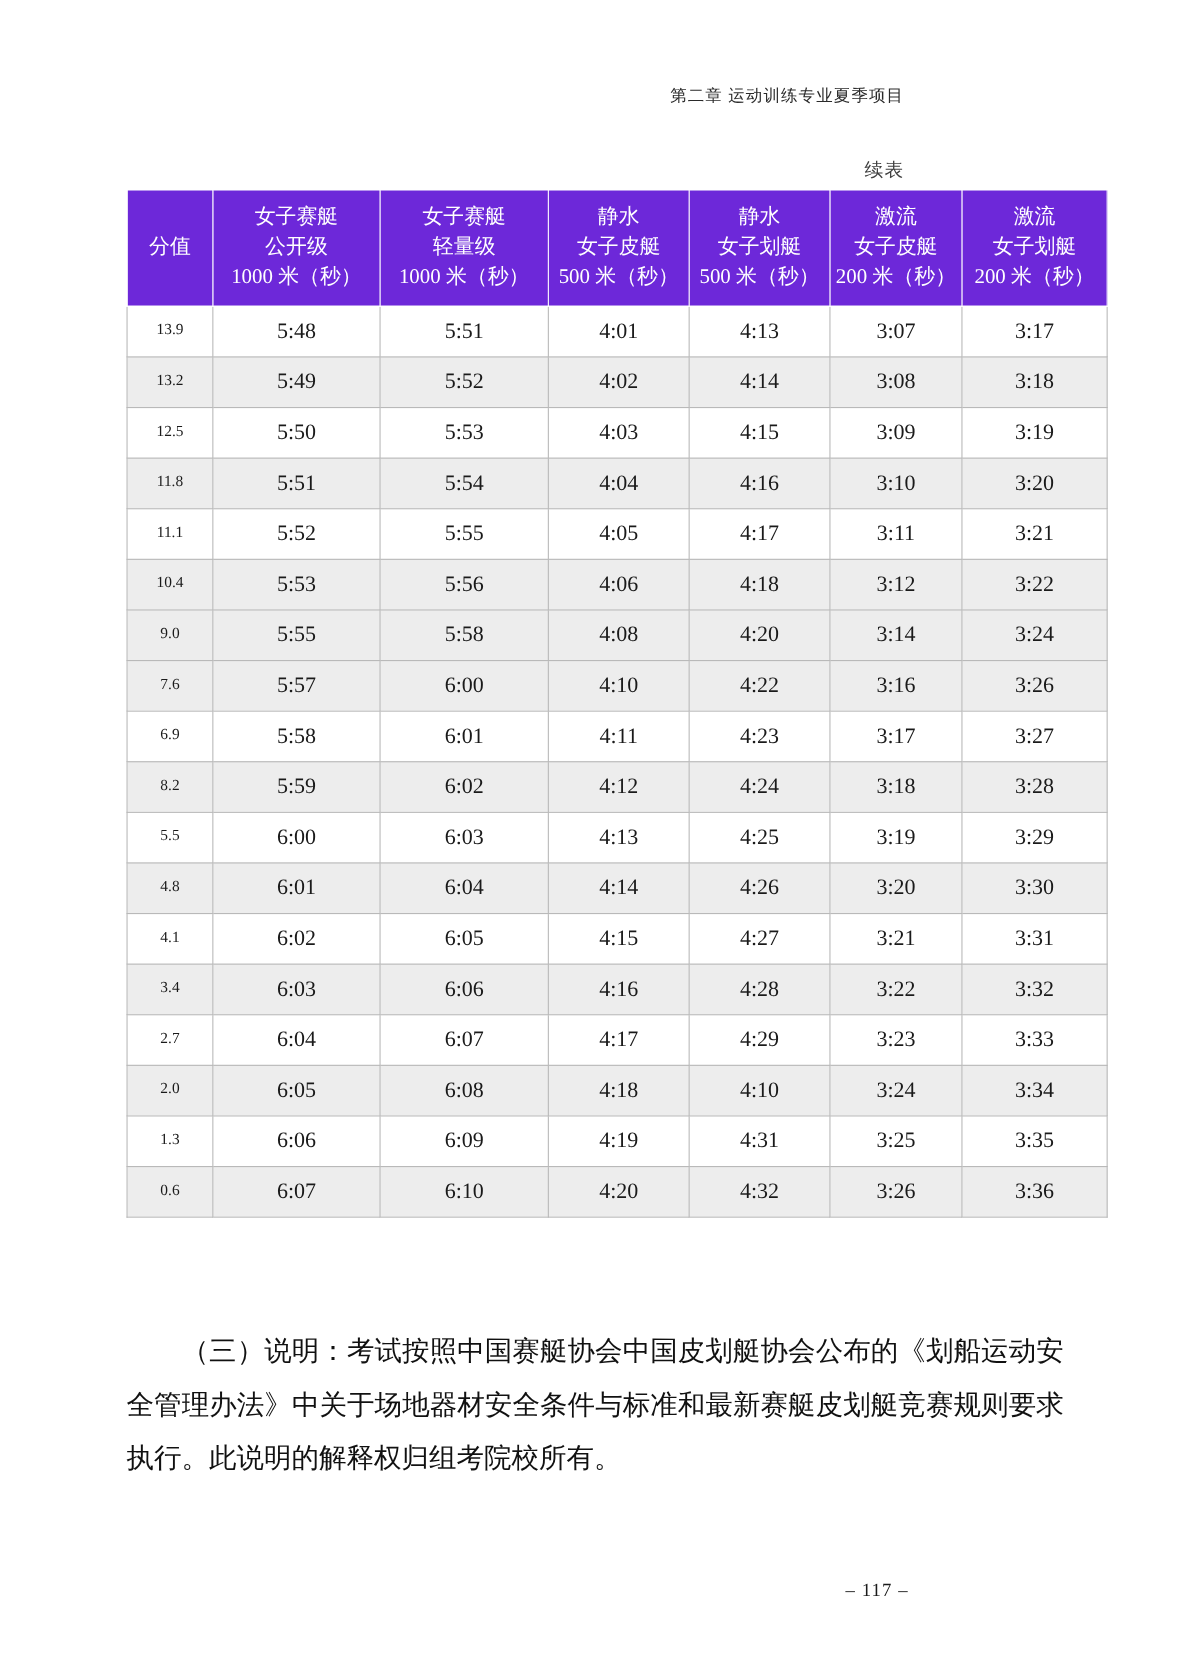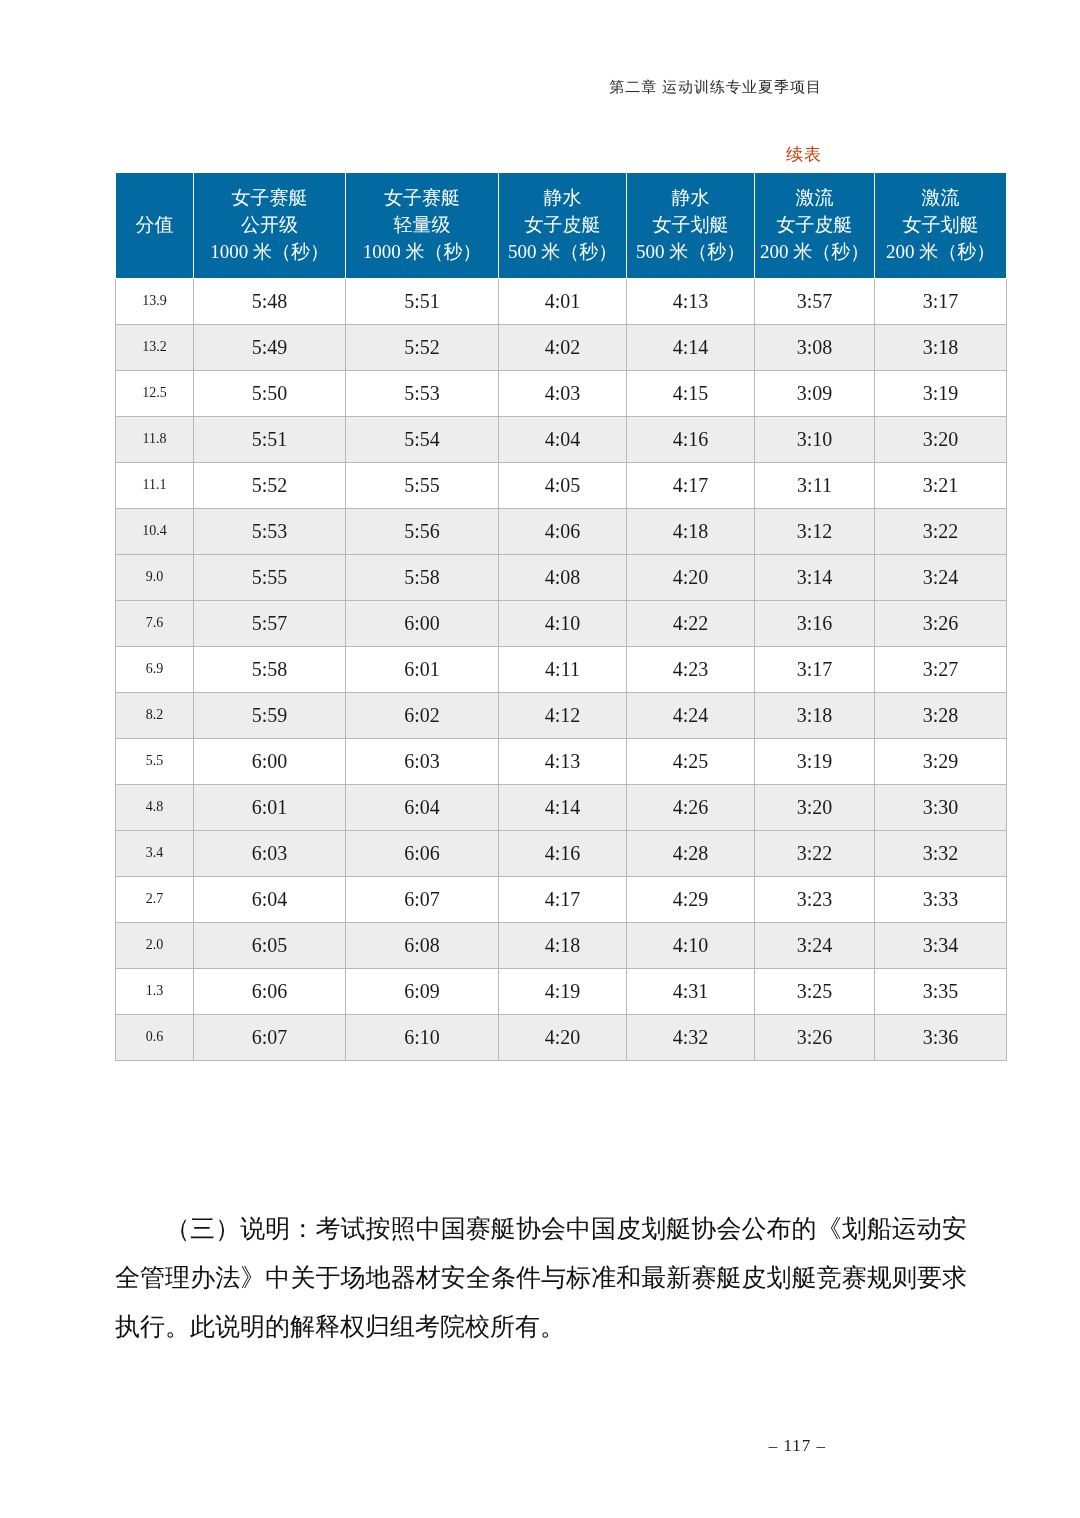--- a/index.html
+++ b/index.html
@@ -28,21 +28,21 @@
     font-size: 15px;
     letter-spacing: 1px;
     color: #2a2a2a;
     white-space: nowrap;
   }
   .continued {
     position: absolute;
     top: 143px;
     right: 118px;
     font-size: 17px;
-    color: #c2410c;
+    color: #404040;
     letter-spacing: 1px;
   }
   .table-wrap {
     position: absolute;
     top: 172px;
     left: 115px;
     width: 851px;
   }
   table.score-table {
     border-collapse: collapse;
@@ -51,21 +51,21 @@
   }
   table.score-table col.c0 { width: 78px; }
   table.score-table col.c1 { width: 152px; }
   table.score-table col.c2 { width: 153px; }
   table.score-table col.c3 { width: 128px; }
   table.score-table col.c4 { width: 128px; }
   table.score-table col.c5 { width: 120px; }
   table.score-table col.c6 { width: 132px; }
 
   table.score-table th {
-    background: #0369a1;
+    background: #6d28d9;
     color: #ffffff;
     border: 1px solid #ffffff;
     font-weight: normal;
     font-size: 19px;
     line-height: 1.42;
     padding: 12px 2px;
     text-align: center;
     vertical-align: middle;
     font-family: "Liberation Serif", "DejaVu Serif", serif;
   }
@@ -166,21 +166,21 @@
             </th>
           </tr>
       </thead>
       <tbody id="body-rows">
           <tr>
             <td class="score-col">13.9</td>
             <td>5:48</td>
             <td>5:51</td>
             <td>4:01</td>
             <td>4:13</td>
-            <td>3:57</td>
+            <td>3:07</td>
             <td>3:17</td>
           </tr>
           <tr class="alt">
             <td class="score-col">13.2</td>
             <td>5:49</td>
             <td>5:52</td>
             <td>4:02</td>
             <td>4:14</td>
             <td>3:08</td>
             <td>3:18</td>
@@ -268,20 +268,29 @@
           </tr>
           <tr class="alt">
             <td class="score-col">4.8</td>
             <td>6:01</td>
             <td>6:04</td>
             <td>4:14</td>
             <td>4:26</td>
             <td>3:20</td>
             <td>3:30</td>
           </tr>
+          <tr>
+            <td class="score-col">4.1</td>
+            <td>6:02</td>
+            <td>6:05</td>
+            <td>4:15</td>
+            <td>4:27</td>
+            <td>3:21</td>
+            <td>3:31</td>
+          </tr>
           <tr class="alt">
             <td class="score-col">3.4</td>
             <td>6:03</td>
             <td>6:06</td>
             <td>4:16</td>
             <td>4:28</td>
             <td>3:22</td>
             <td>3:32</td>
           </tr>
           <tr>

